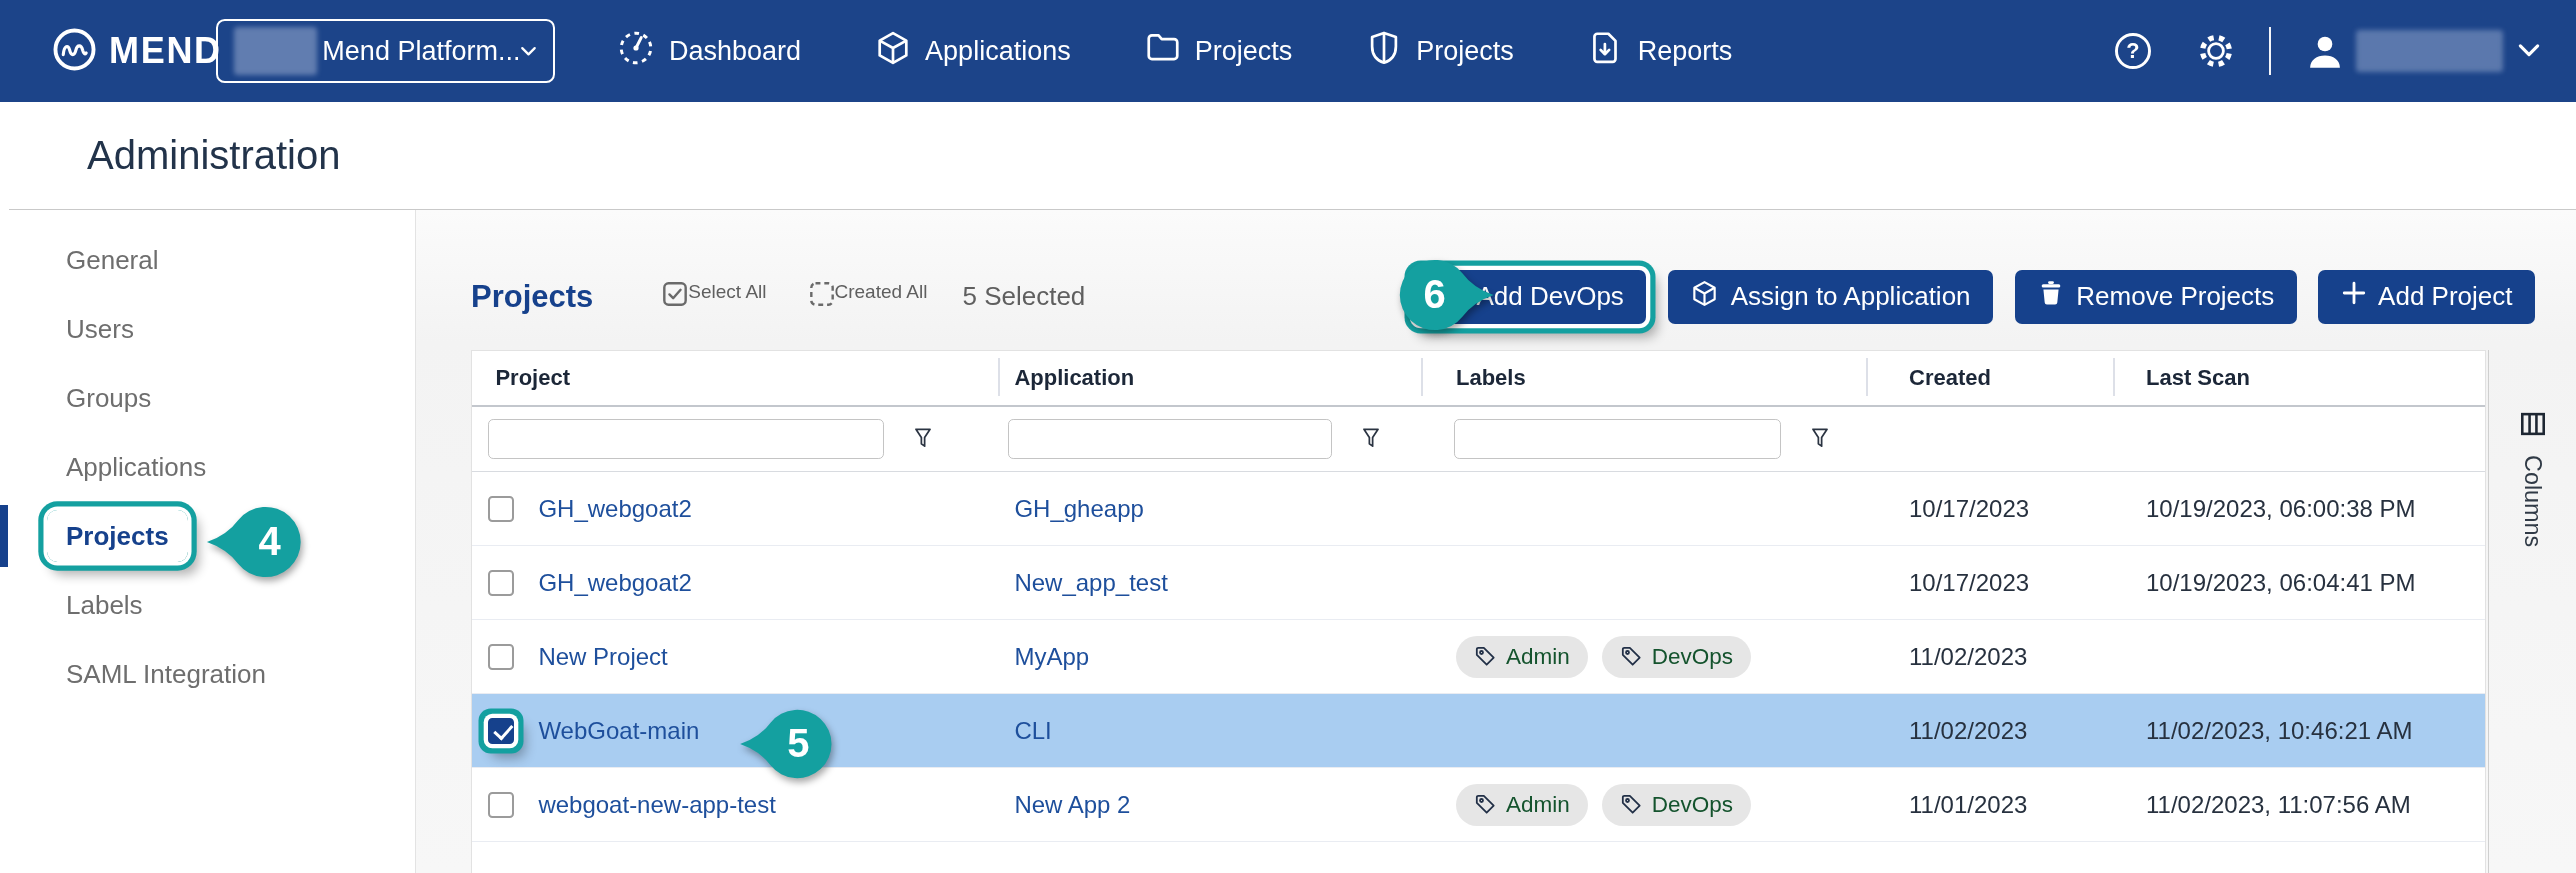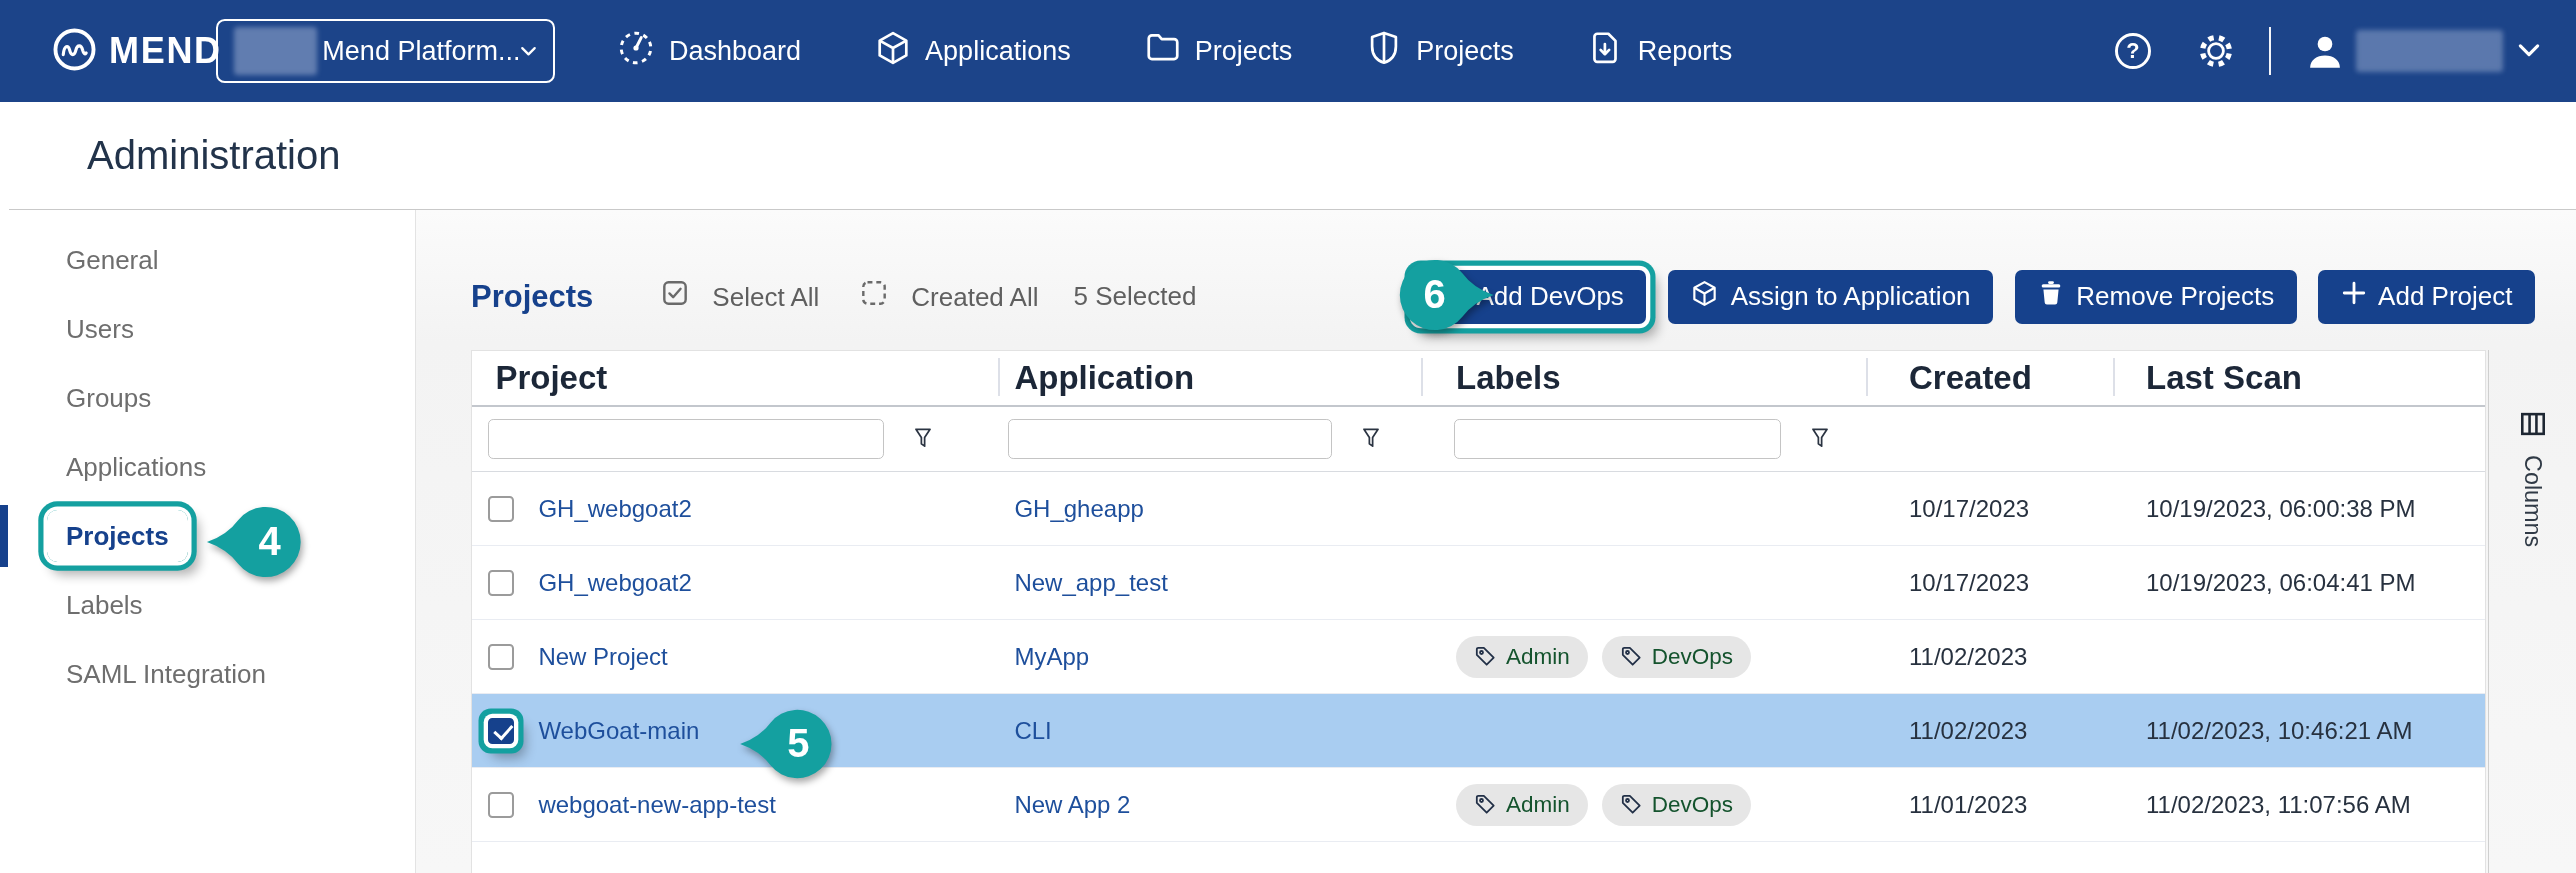--- a/index.html
+++ b/index.html
@@ -37,34 +37,34 @@
   .side-item.active { color:#16418c; font-weight:700; }
   .side-item.active::before { content:''; position:absolute; left:0; top:3.5px; bottom:3.5px; width:7.8px; background:#16418c; }
   .hl-ring-label { padding:10.4px 19px; margin-left:-19px; border-radius:10.4px;
     box-shadow:0 0 0 3.5px #fff, 0 0 0 8.7px #14a0a0, 7px 8.7px 10.4px 3.5px rgba(0,0,0,.30); }
 
   .main { flex:1; position:relative; background:linear-gradient(180deg,#fbfbfb,#f3f3f3 20%,#f7f7f7); }
 
   
   .toolbar { position:absolute; left:55px; right:41px; top:52px; height:69px; display:flex; align-items:center; }
   .toolbar h2 { font-size:31px; font-weight:700; color:#16418c; }
-  .tool-check { display:flex; align-items:flex-end; gap:24px; font-size:26px; color:#5f5f5f; cursor:pointer; }
+  .tool-check { display:flex; align-items:flex-start; gap:0; font-size:19px; color:#5f5f5f; cursor:pointer; }
   .ml80 { margin-left:69px; } .ml48 { margin-left:42px; } .ml40 { margin-left:35px; }
   .sel-count { font-size:26px; color:#5f5f5f; }
   .btn-group { margin-left:auto; display:flex; align-items:center; gap:21.6px; }
   .btn { display:inline-flex; align-items:center; gap:11.2px; height:54px; padding:0 22.5px;
          background:#16418c; color:#fff; font-size:26px; border:none; border-radius:7px;
          cursor:pointer; white-space:nowrap; font-family:inherit; }
   .btn.hl-ring { box-shadow:0 0 0 4.3px #fff, 0 0 0 9.5px #14a0a0, 7px 8.7px 12px 3.5px rgba(0,0,0,.32); }
 
   
   .panel { position:absolute; left:55px; top:140px; width:2015px; bottom:0; background:#fff;
            border:0.9px solid #e2e2e2; border-bottom:none; }
   .gridrow { display:grid; grid-template-columns:526px 423px 445px 247px 374px; align-items:center; }
-  .thead { height:54px; font-size:33px; font-weight:700; color:#1c2738; position:relative; }
+  .thead { height:54px; font-size:22px; font-weight:700; color:#1c2738; position:relative; }
   .thead > div { position:relative; height:100%; display:flex; align-items:center; }
   .thead > div:nth-child(n+2)::before { content:''; position:absolute; left:0; top:7px; height:38px; width:1.7px; background:#dde0e8; }
   .h-project { padding-left:23.4px; } .h-app { padding-left:16.4px; } .h-labels { padding-left:35px; }
   .h-created { padding-left:43px; } .h-scan { padding-left:33px; }
 
   .filters { height:67px; border-top:2.6px solid #c3c7cd; border-bottom:1.7px solid #d8dbe0; }
   .fcell { display:flex; align-items:center; gap:26px; }
   .fcell input { height:40px; border:1.3px solid #c4c4c4; border-radius:5.2px; font-size:22.5px;
                  padding:0 10.4px; outline:none; font-family:inherit; }
   .f-project { padding-left:16.4px; } .f-project input { width:396px; }

